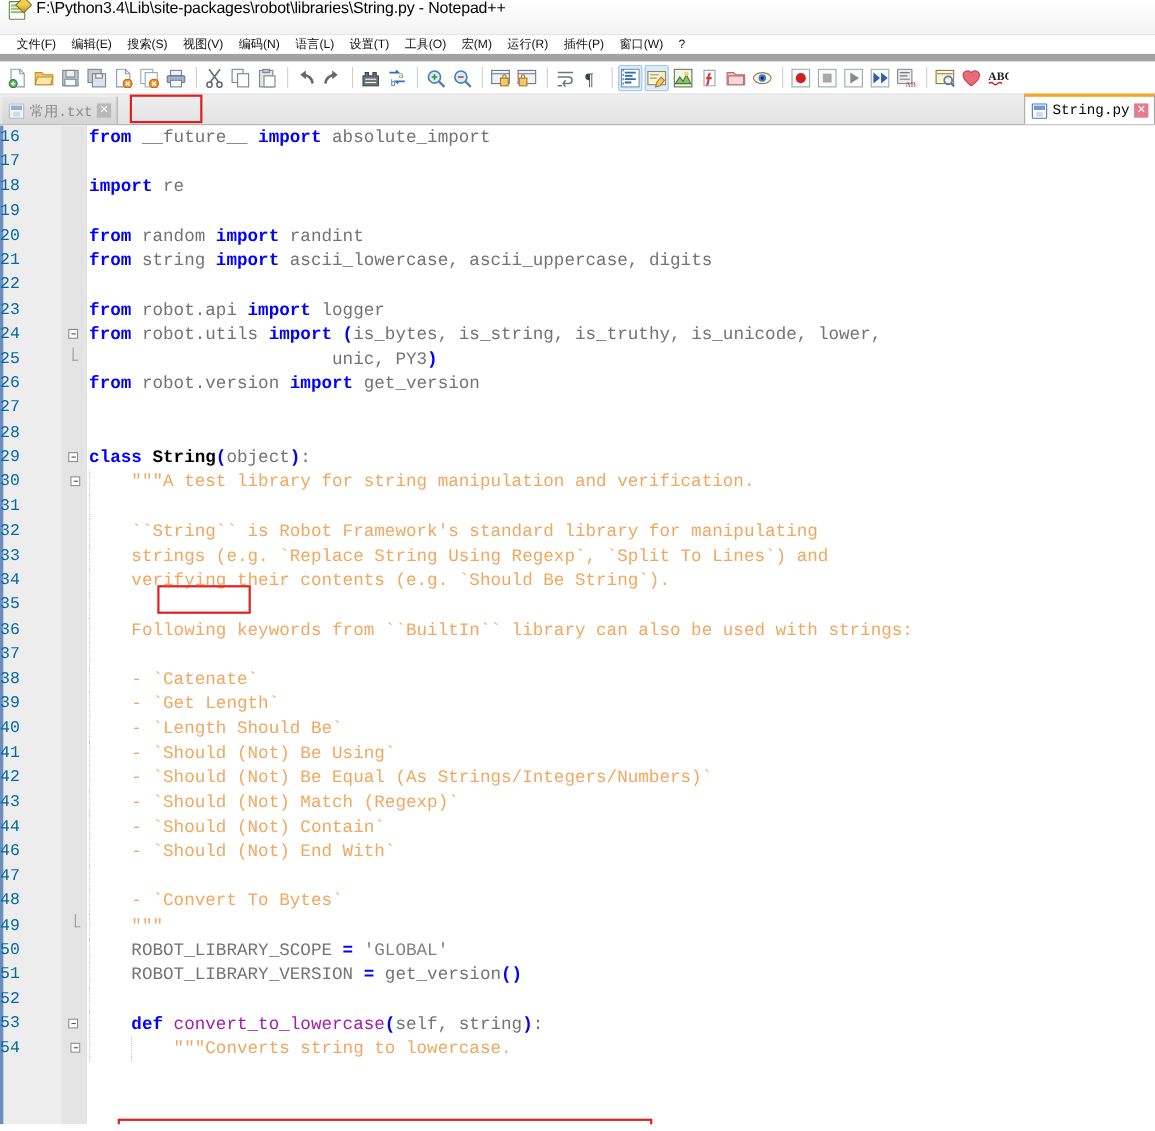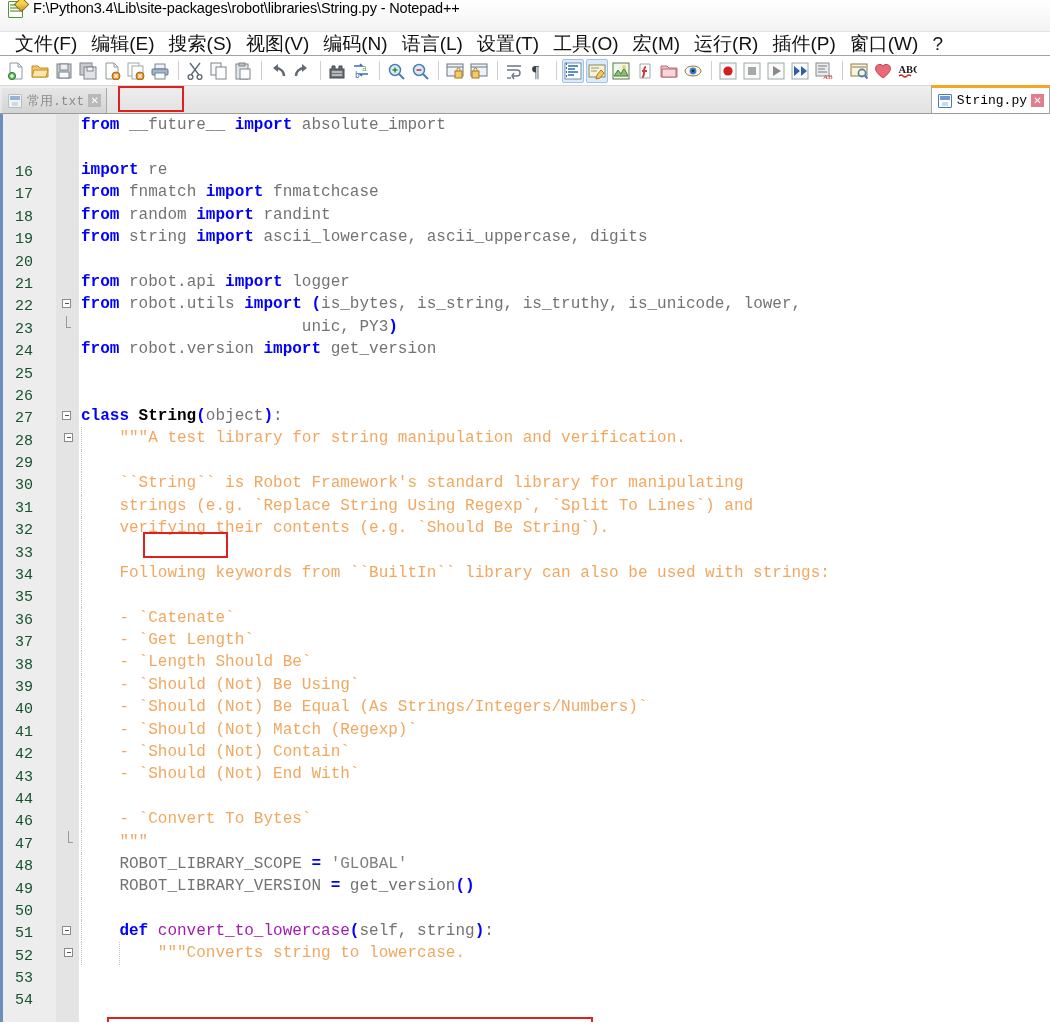--- a/index.html
+++ b/index.html
@@ -53,23 +53,23 @@
     letter-spacing: -0.15px;
   }
 
   
   #menubar {
     height: 24px;
     background: #ffffff;
     display: flex;
     align-items: center;
     padding-left: 8px;
-    font-size: 19px;
+    font-size: 11px;
     color: #111;
-    border-bottom: 1px solid #a3a3a3;
+    border-bottom: 7px solid #a3a3a3;
   }
   #menubar .menu-item {
     padding: 2px 7px;
     white-space: nowrap;
     cursor: default;
   }
 
   
   #toolbar {
     height: 30px;
@@ -202,25 +202,24 @@
   }
   .line {
     position: relative;
     height: 22.4px;
     line-height: 22.4px;
     white-space: pre;
   }
   .lnum {
     position: absolute;
     left: 0; width: 48px;
-    text-align: center;
-    color: #14532d;
+    text-align: left;
+    color: #0369a1;
     font-size: 15px;
     font-family: "Liberation Mono", monospace;
-    margin-top: 48px;
   }
   .fold {
     position: absolute;
     left: 62px;
     width: 12px; height: 22.4px;
     color: #888;
     font-size: 11px;
     line-height: 22.4px;
   }
   .fold .box {
@@ -562,21 +561,21 @@
 </div>
 
 <div id="editor">
   <div id="gutter-bg"></div>
   <div id="gutter-fold-bg"></div>
   <div id="left-edge"></div>
   <div id="code-lines">
       <div class="line"><span class="lnum">16</span><span class="code"><span class="kw">from </span><span class="nm">__future__ </span><span class="kw">import </span><span class="nm">absolute_import</span></span></div>
       <div class="line"><span class="lnum">17</span><span class="code"></span></div>
       <div class="line"><span class="lnum">18</span><span class="code"><span class="kw">import </span><span class="nm">re</span></span></div>
-      <div class="line"><span class="lnum">19</span><span class="code"><span class="kw">from </span><span class="nm">fnmatch </span><span class="kw">import </span><span class="nm">fnmatchcase</span></span></div>
+      <div class="line"><span class="lnum">19</span></div>
       <div class="line"><span class="lnum">20</span><span class="code"><span class="kw">from </span><span class="nm">random </span><span class="kw">import </span><span class="nm">randint</span></span></div>
       <div class="line"><span class="lnum">21</span><span class="code"><span class="kw">from </span><span class="nm">string </span><span class="kw">import </span><span class="nm">ascii_lowercase, ascii_uppercase, digits</span></span></div>
       <div class="line"><span class="lnum">22</span><span class="code"></span></div>
       <div class="line"><span class="lnum">23</span><span class="code"><span class="kw">from </span><span class="nm">robot.api </span><span class="kw">import </span><span class="nm">logger</span></span></div>
       <div class="line"><span class="lnum">24</span><span class="fold"><span class="box"></span></span><span class="code"><span class="kw">from </span><span class="nm">robot.utils </span><span class="kw">import </span><span class="op">(</span><span class="nm">is_bytes, is_string, is_truthy, is_unicode, lower,</span></span></div>
       <div class="line"><span class="lnum">25</span><span class="fold"><span class="tail end"></span></span><span class="code"><span class="nm">                       unic, PY3</span><span class="op">)</span></span></div>
       <div class="line"><span class="lnum">26</span><span class="code"><span class="kw">from </span><span class="nm">robot.version </span><span class="kw">import </span><span class="nm">get_version</span></span></div>
       <div class="line"><span class="lnum">27</span><span class="code"></span></div>
       <div class="line"><span class="lnum">28</span><span class="code"></span></div>
       <div class="line"><span class="lnum">29</span><span class="fold"><span class="box"></span></span><span class="code"><span class="kw">class </span><span class="cls">String</span><span class="op">(</span><span class="nm">object</span><span class="op">)</span><span class="nm">:</span></span></div>

